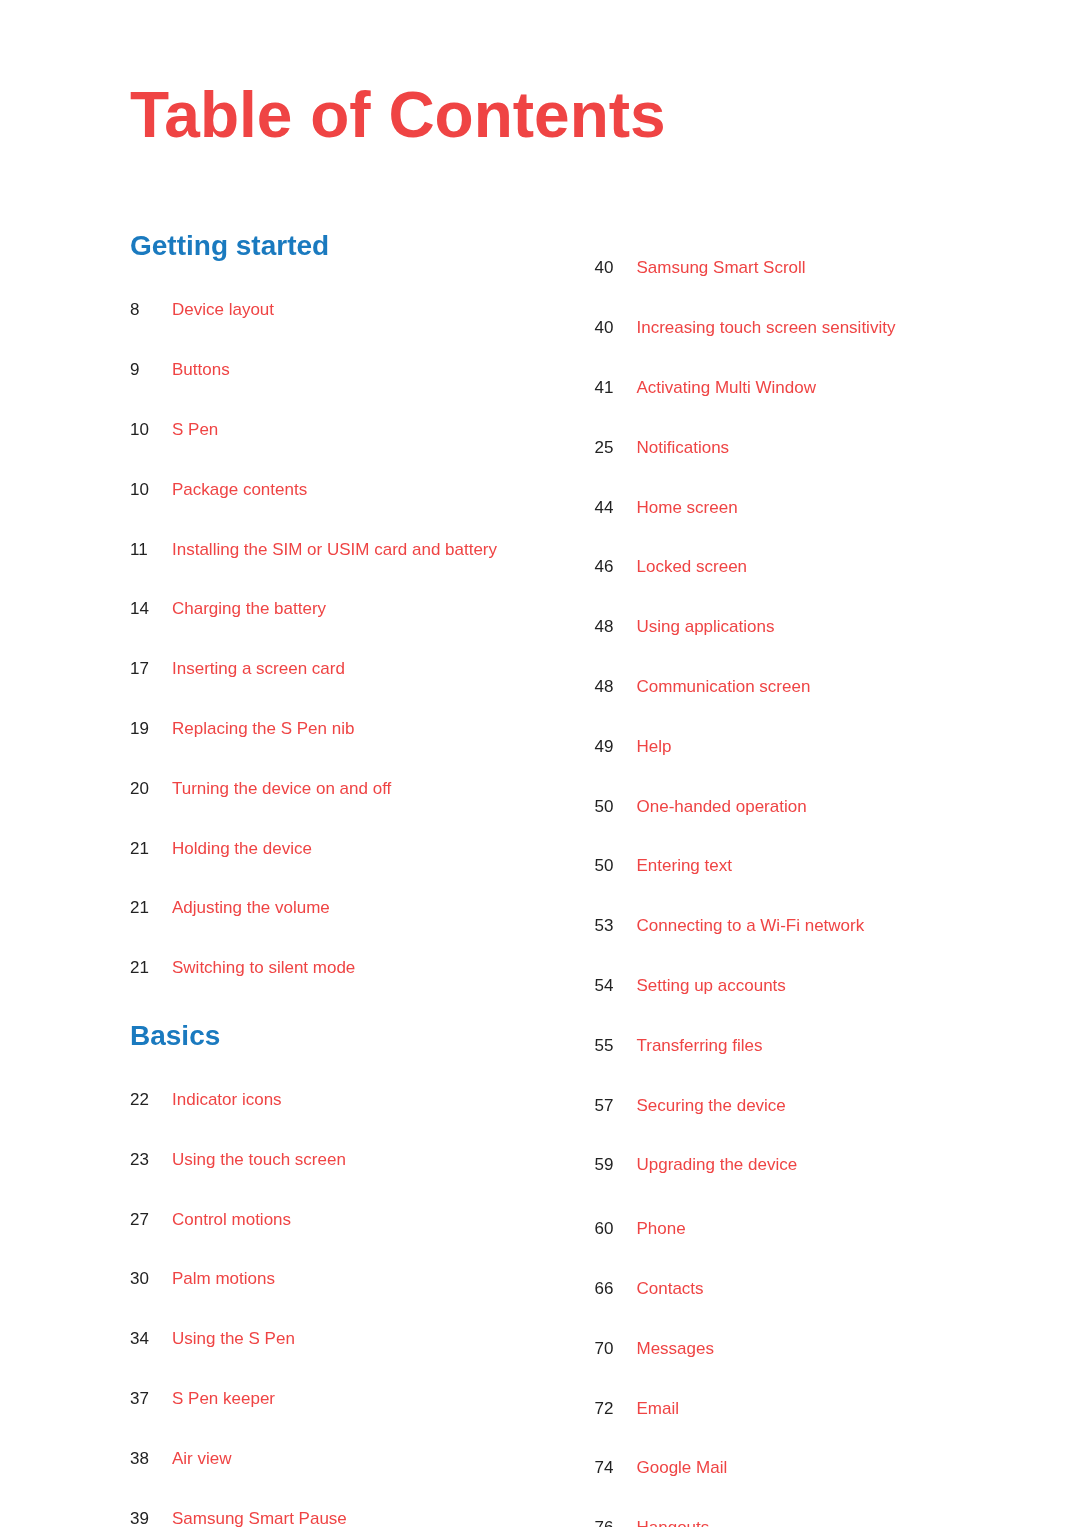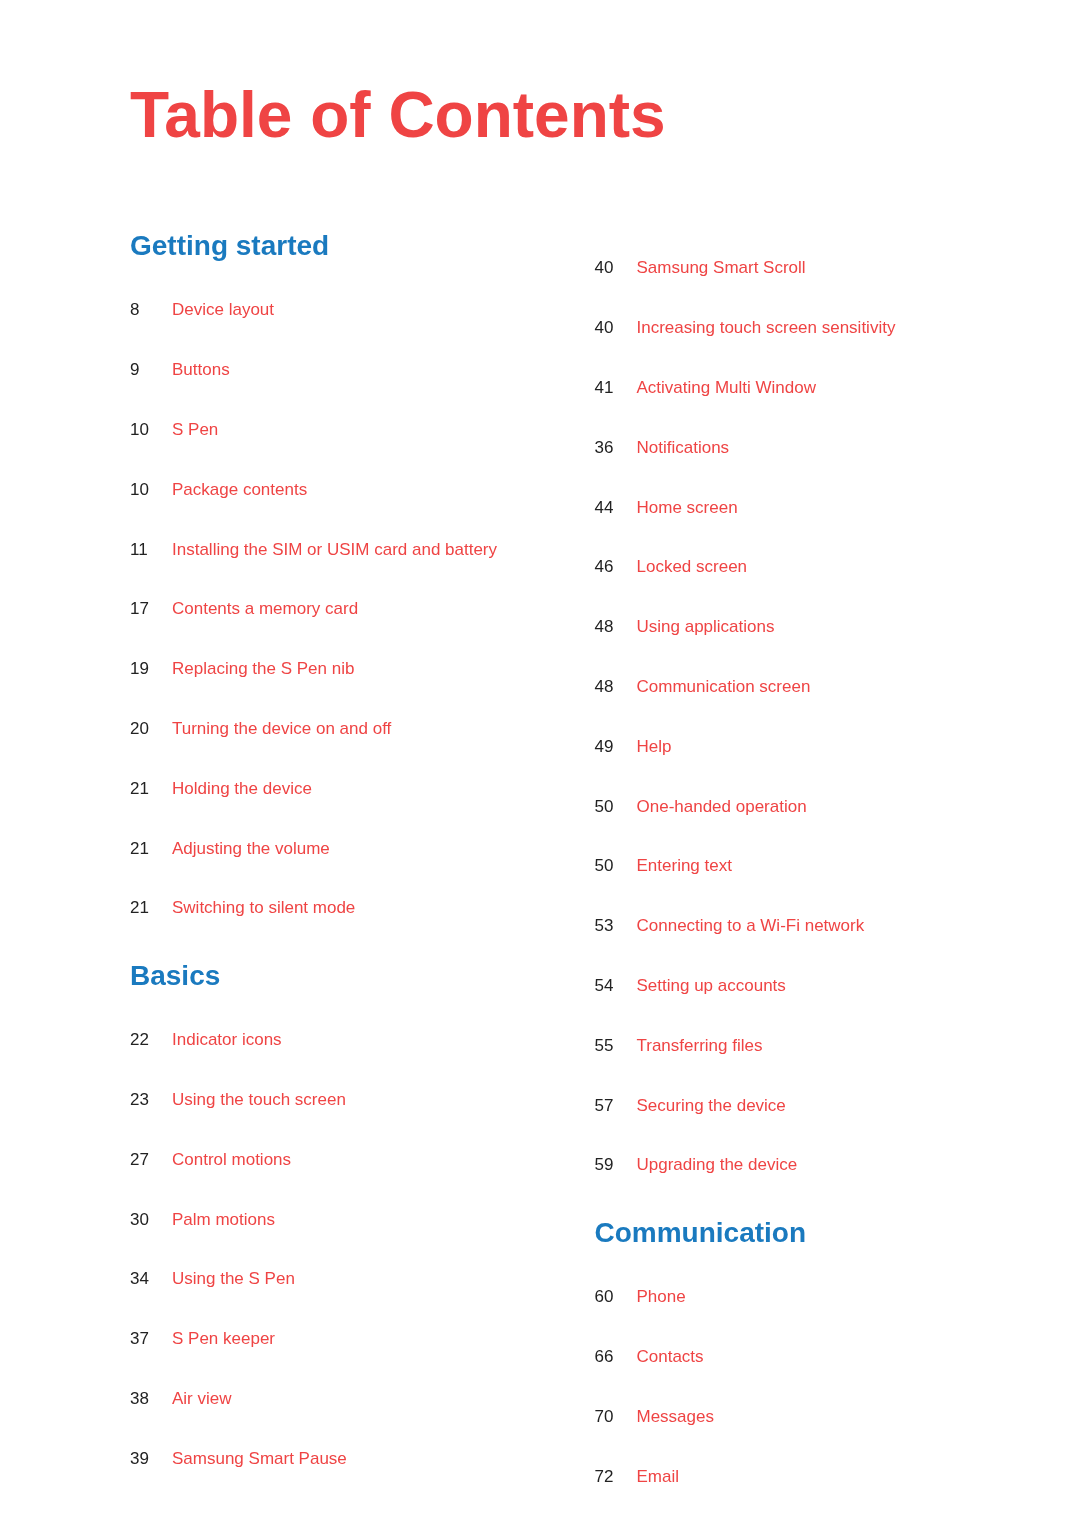--- a/index.html
+++ b/index.html
@@ -110,22 +110,26 @@
       </li>
       <li>
         <span class="page-num">10</span>
         <span class="entry-text">Package contents</span>
       </li>
       <li>
         <span class="page-num">11</span>
         <span class="entry-text">Installing the SIM or USIM card and battery</span>
       </li>
       <li>
+        <span class="page-num">14</span>
+        <span class="entry-text">Charging the battery</span>
+      </li>
+      <li>
         <span class="page-num">17</span>
-        <span class="entry-text">Contents a memory card</span>
+        <span class="entry-text">Inserting a screen card</span>
       </li>
       <li>
         <span class="page-num">19</span>
         <span class="entry-text">Replacing the S Pen nib</span>
       </li>
       <li>
         <span class="page-num">20</span>
         <span class="entry-text">Turning the device on and off</span>
       </li>
       <li>
@@ -189,21 +193,21 @@
       </li>
       <li>
         <span class="page-num">40</span>
         <span class="entry-text">Increasing touch screen sensitivity</span>
       </li>
       <li>
         <span class="page-num">41</span>
         <span class="entry-text">Activating Multi Window</span>
       </li>
       <li>
-        <span class="page-num">36</span>
+        <span class="page-num">25</span>
         <span class="entry-text">Notifications</span>
       </li>
       <li>
         <span class="page-num">44</span>
         <span class="entry-text">Home screen</span>
       </li>
       <li>
         <span class="page-num">46</span>
         <span class="entry-text">Locked screen</span>
       </li>
@@ -242,21 +246,20 @@
       <li>
         <span class="page-num">57</span>
         <span class="entry-text">Securing the device</span>
       </li>
       <li>
         <span class="page-num">59</span>
         <span class="entry-text">Upgrading the device</span>
       </li>
     </ul>
 
-    <h2 class="section-title">Communication</h2>
     <ul class="toc-list">
       <li>
         <span class="page-num">60</span>
         <span class="entry-text">Phone</span>
       </li>
       <li>
         <span class="page-num">66</span>
         <span class="entry-text">Contacts</span>
       </li>
       <li>

